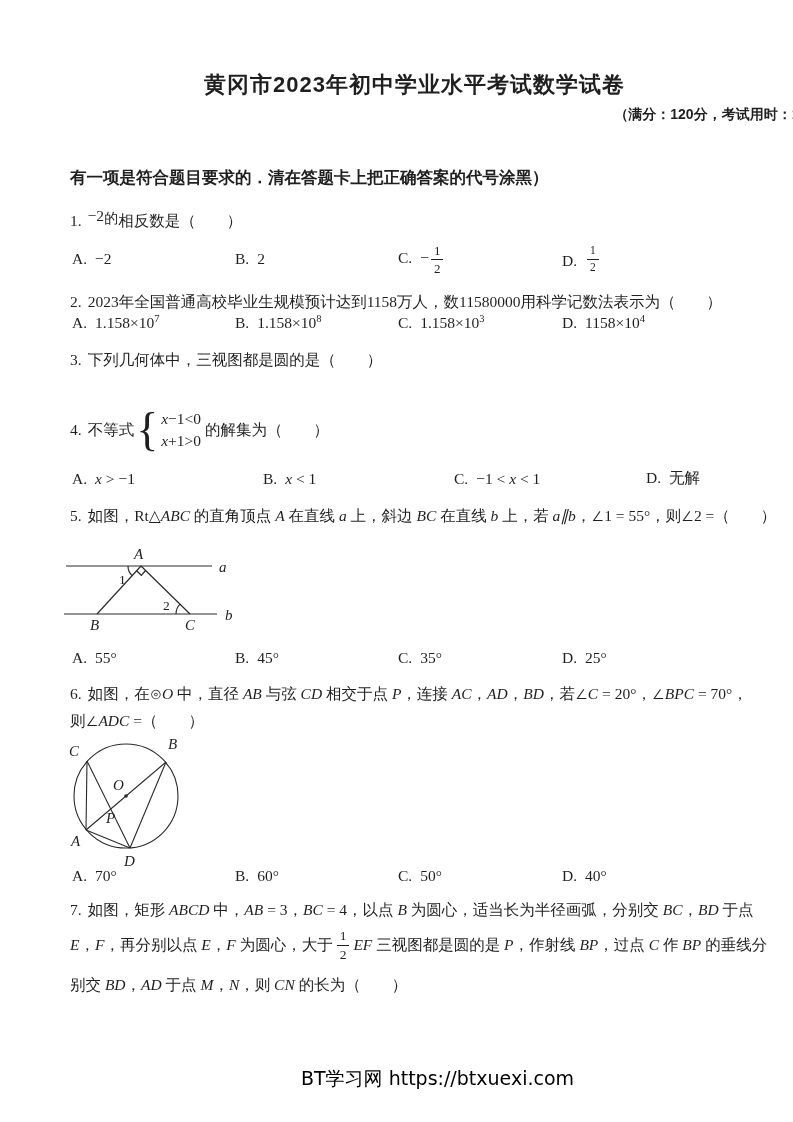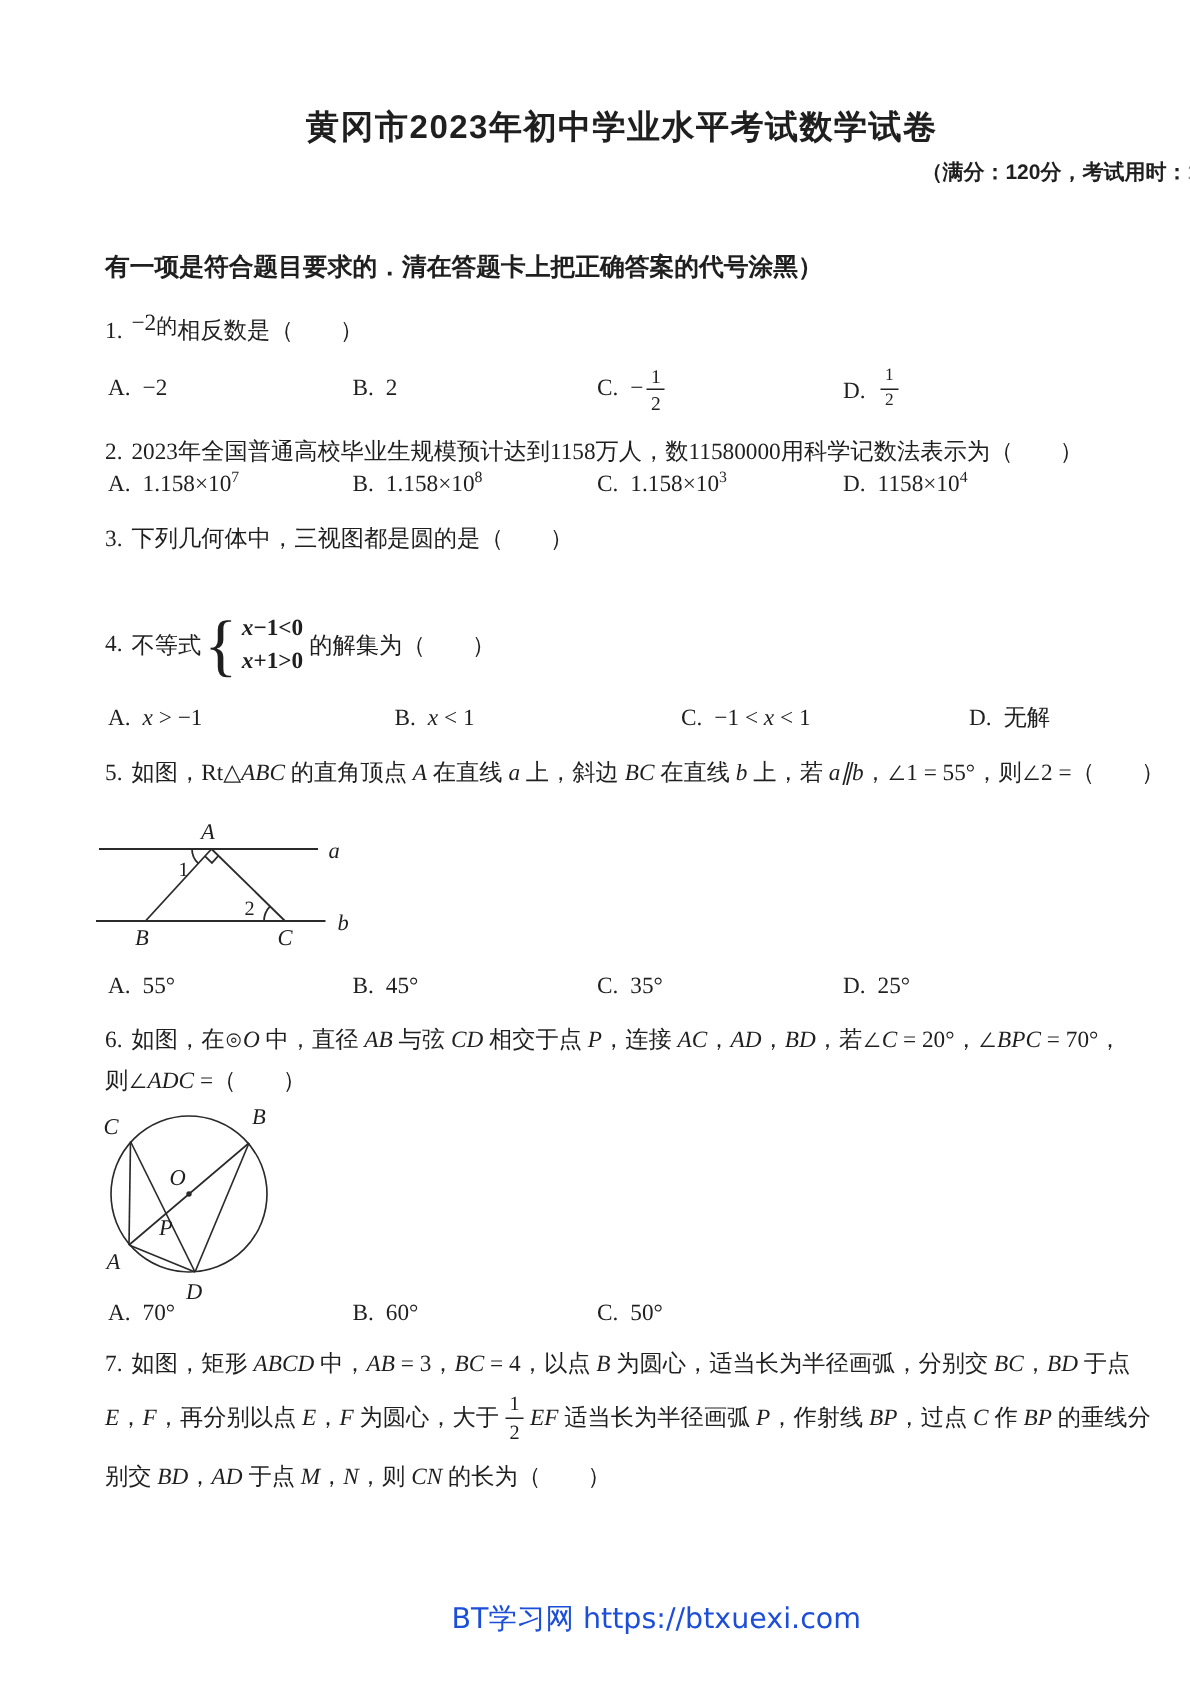--- a/index.html
+++ b/index.html
@@ -21,27 +21,27 @@
           grid-template-columns:163px 163px 164px auto;align-items:center;font-size:15.5px;}
   .ol{margin-right:8px;}
   sup{font-size:10.5px;}
   .frac{display:inline-block;vertical-align:-8px;text-align:center;line-height:1;font-size:14px;margin:0 2px;}
   .frac .fn{display:block;border-bottom:1.2px solid #1f1f1f;padding:0 3px 2px;}
   .frac .fd{display:block;padding-top:2px;}
   .frac.sm{font-size:11.5px;vertical-align:-5px;}
   .frac.mid{vertical-align:middle;font-size:13px;}
   .flexline{position:absolute;left:70px;display:flex;align-items:center;font-size:15.5px;white-space:nowrap;}
   .brace{font-size:46px;font-weight:400;line-height:0.9;margin:0 3px 0 2px;font-family:"Liberation Serif",serif;}
-  .syslines{display:inline-block;line-height:22px;font-size:15.5px;font-weight:bold;}
+  .syslines{display:inline-block;line-height:22px;font-size:15.5px;}
   .sysline{display:block;}
   figure{margin:0;}
   svg text{font-family:"Liberation Serif",serif;font-size:15px;fill:#1f1f1f;font-style:italic;}
   svg text.up{font-style:normal;font-size:13.5px;}
   .footer{position:absolute;top:1066px;left:82px;width:711px;text-align:center;
-          font-family:"DejaVu Sans","Liberation Sans",sans-serif;font-size:19px;color:#1d4ed8;}
+          font-family:"DejaVu Sans","Liberation Sans",sans-serif;font-size:19px;color:#000000;}
 </style>
 </head>
 <body>
 
 <div class="page">
 
   <div class="title">黄冈市2023年初中学业水平考试数学试卷</div>
   <div class="subtitle">（满分：120分，考试用时：120分钟）</div>
   <div class="sec" style="top:167px;">有一项是符合题目要求的．清在答题卡上把正确答案的代号涂黑）</div>
 
@@ -126,28 +126,29 @@
       <text x="44" y="90" stroke="none">P</text>
       <text x="9" y="113" stroke="none">A</text>
       <text x="62" y="133" stroke="none">D</text>
     </svg>
   </figure>
 
   <div class="optrow" style="top:867px;">
     <span><span class="ol">A.</span><span>70°</span></span>
     <span><span class="ol">B.</span><span>60°</span></span>
     <span><span class="ol">C.</span><span>50°</span></span>
+    <span><span class="ol">D.</span><span>40°</span></span>
   </div>
 
   <div class="line" style="top:897px;"><span class="qnum">7.</span><span><span>如图，矩形 </span><span class="it">ABCD</span><span> 中，</span><span class="it">AB</span><span> = 3，</span><span class="it">BC</span><span> = 4，以点 </span><span class="it">B</span><span> 为圆心，适当长为半径画弧，分别交 </span><span class="it">BC</span><span>，</span><span class="it">BD</span><span> 于点</span></span></div>
   <div class="flexline" style="top:922px;height:46px;">
     <span><span></span><span class="it">E</span><span>，</span><span class="it">F</span><span>，再分别以点 </span><span class="it">E</span><span>，</span><span class="it">F</span><span> 为圆心，大于 </span></span>
     <span class="frac" style="vertical-align:middle;font-size:13.5px;margin:0 4px;">
         <span class="fn">1</span>
         <span class="fd">2</span>
       </span>
-    <span><span></span><span class="it">EF</span><span> 适当长为半径画弧 </span><span class="it">P</span><span>，作射线 </span><span class="it">BP</span><span>，过点 </span><span class="it">C</span><span> 作 </span><span class="it">BP</span><span> 的垂线分</span></span>
+    <span><span></span><span class="it">EF</span><span> 三视图都是圆的是 </span><span class="it">P</span><span>，作射线 </span><span class="it">BP</span><span>，过点 </span><span class="it">C</span><span> 作 </span><span class="it">BP</span><span> 的垂线分</span></span>
   </div>
   <div class="line" style="top:972px;"><span><span>别交 </span><span class="it">BD</span><span>，</span><span class="it">AD</span><span> 于点 </span><span class="it">M</span><span>，</span><span class="it">N</span><span>，则 </span><span class="it">CN</span><span> 的长为（　　）</span></span></div>
 
   <div class="footer">BT学习网 https://btxuexi.com</div>
 
 </div>
 
 </body></html>

